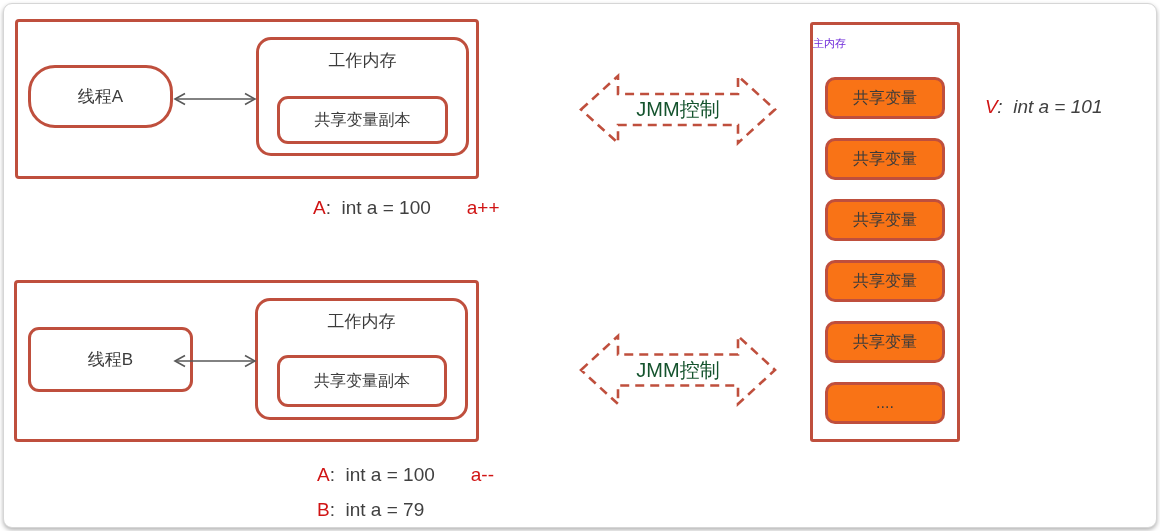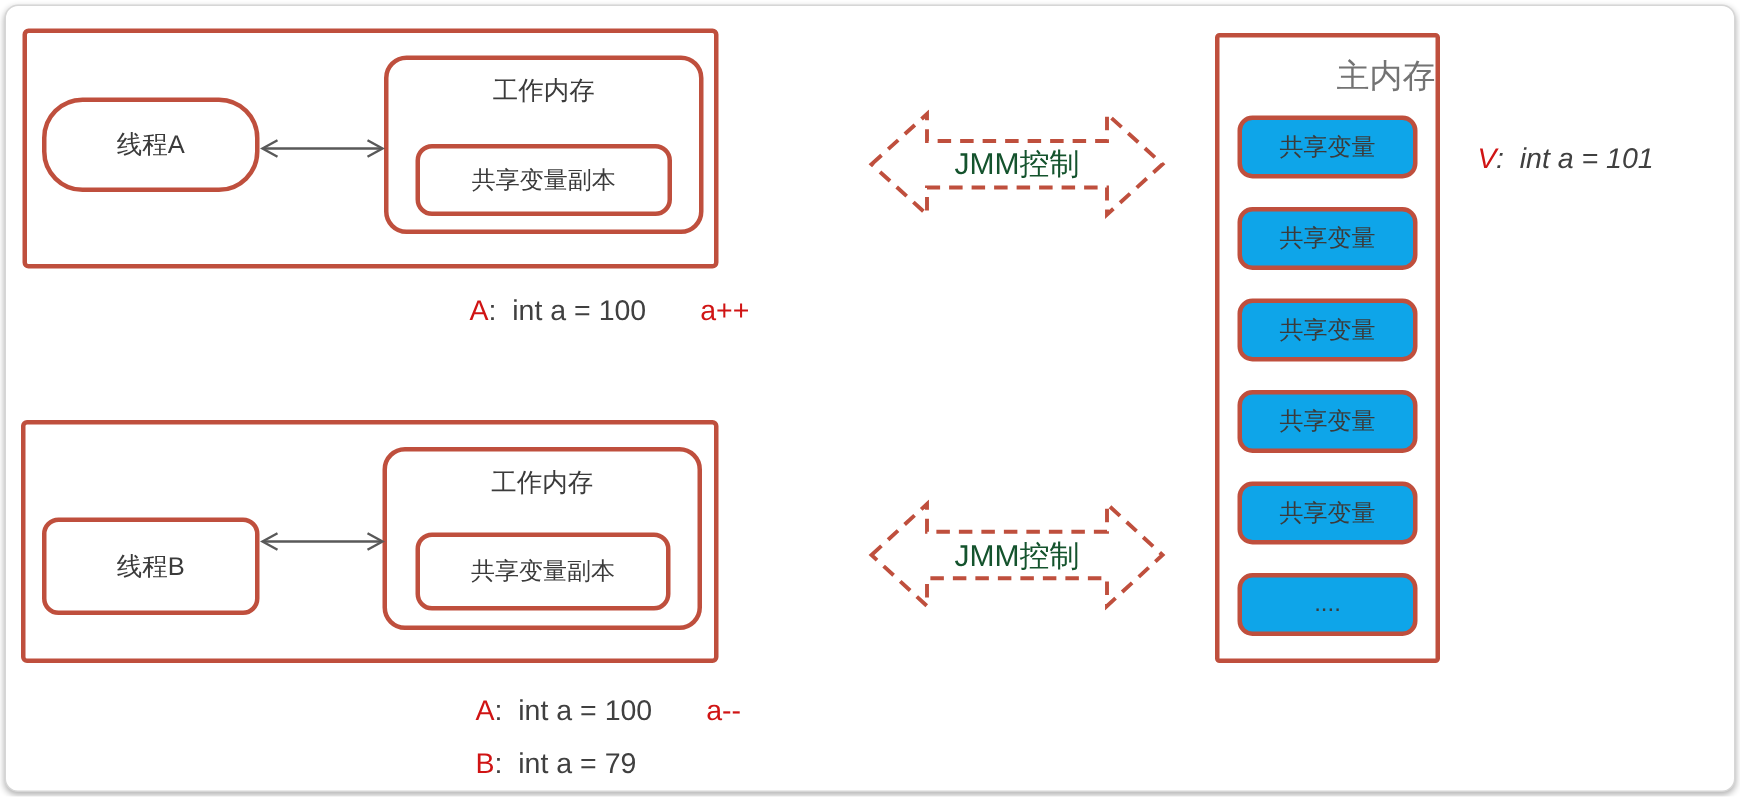--- a/index.html
+++ b/index.html
@@ -11,32 +11,32 @@
           border-radius:9px; box-shadow:0 2px 4px rgba(0,0,0,.30); }
 
   .abs { position:absolute; }
 
   .group-box { border:3px solid #bf4f3d; border-radius:4px; background:#fff; }
   .rbox { border:3px solid #bf4f3d; border-radius:11px; background:#fff;
           display:flex; align-items:center; justify-content:center;
           color:#3b3b3b; font-size:17px; }
   .rbox.big { border-radius:15px; align-items:flex-start; }
   .rbox.big .title { margin-top:9px; }
-  .cell { border:3px solid #bf4f3d; border-radius:10px; background:#0ea5e9;
+  .cell { border:3px solid #bf4f3d; border-radius:10px; background:#f97316;
           display:flex; align-items:center; justify-content:center;
           color:#3b3b3b; font-size:16px; }
 
   .stmt { font-size:19px; font-weight:500; color:#404040; white-space:pre; }
   .stmt .red { color:#d01414; }
   .stmt .op { color:#d01414; margin-left:36px; }
 
   .jmm-label { position:absolute; inset:0; display:flex; align-items:center;
                justify-content:center; font-size:20px; color:#14532d; }
 
-  .mm-title { width:100%; text-align:right; font-size:22px; color:#737373; }
+  .mm-title { width:100%; text-align:left; font-size:11px; color:#6d28d9; }
 </style>
 </head>
 <body>
 
 <div class="card"></div>
 
 <div class="abs group-box" style="left:15px;top:19px;width:464px;height:160px;"></div>
 <div class="abs rbox" style="left:28px;top:65px;width:145px;height:63px;border-radius:27px;">
   <span>线程A</span>
 </div>
@@ -55,21 +55,21 @@
 <div class="abs stmt" style="left:313px;top:197px;"><span class="red">A</span><span>:  int a = 100</span><span class="op">a++</span></div>
 
 <div class="abs" style="left:578px;top:73px;width:200px;height:73px;">
   <svg width="200" height="73" viewBox="0 0 200 73">
     <polygon points="3,36.5 40,3 40,21 160,21 160,3 197,36.5 160,70 160,52 40,52 40,70" fill="#ffffff" stroke="#bf4f3d" stroke-width="2.6" stroke-dasharray="9 6"></polygon>
   </svg>
   <div class="jmm-label">JMM控制</div>
 </div>
 
 <div class="abs group-box" style="left:14px;top:280px;width:465px;height:162px;"></div>
-<div class="abs rbox" style="left:28px;top:327px;width:145px;height:65px;margin-top:18px;">
+<div class="abs rbox" style="left:28px;top:327px;width:165px;height:65px;">
   <span>线程B</span>
 </div>
 <div class="abs rbox big" style="left:255px;top:298px;width:213px;height:122px;justify-content:center;">
   <span class="title">工作内存</span>
 </div>
 <div class="abs rbox" style="left:277px;top:355px;width:170px;height:52px;font-size:16px;">
   <span>共享变量副本</span>
 </div>
 <svg class="abs" style="left:171px;top:352px;" width="88" height="18" viewBox="0 0 88 18">
   <line x1="5" y1="9" x2="83" y2="9" stroke="#595959" stroke-width="1.6"></line>

